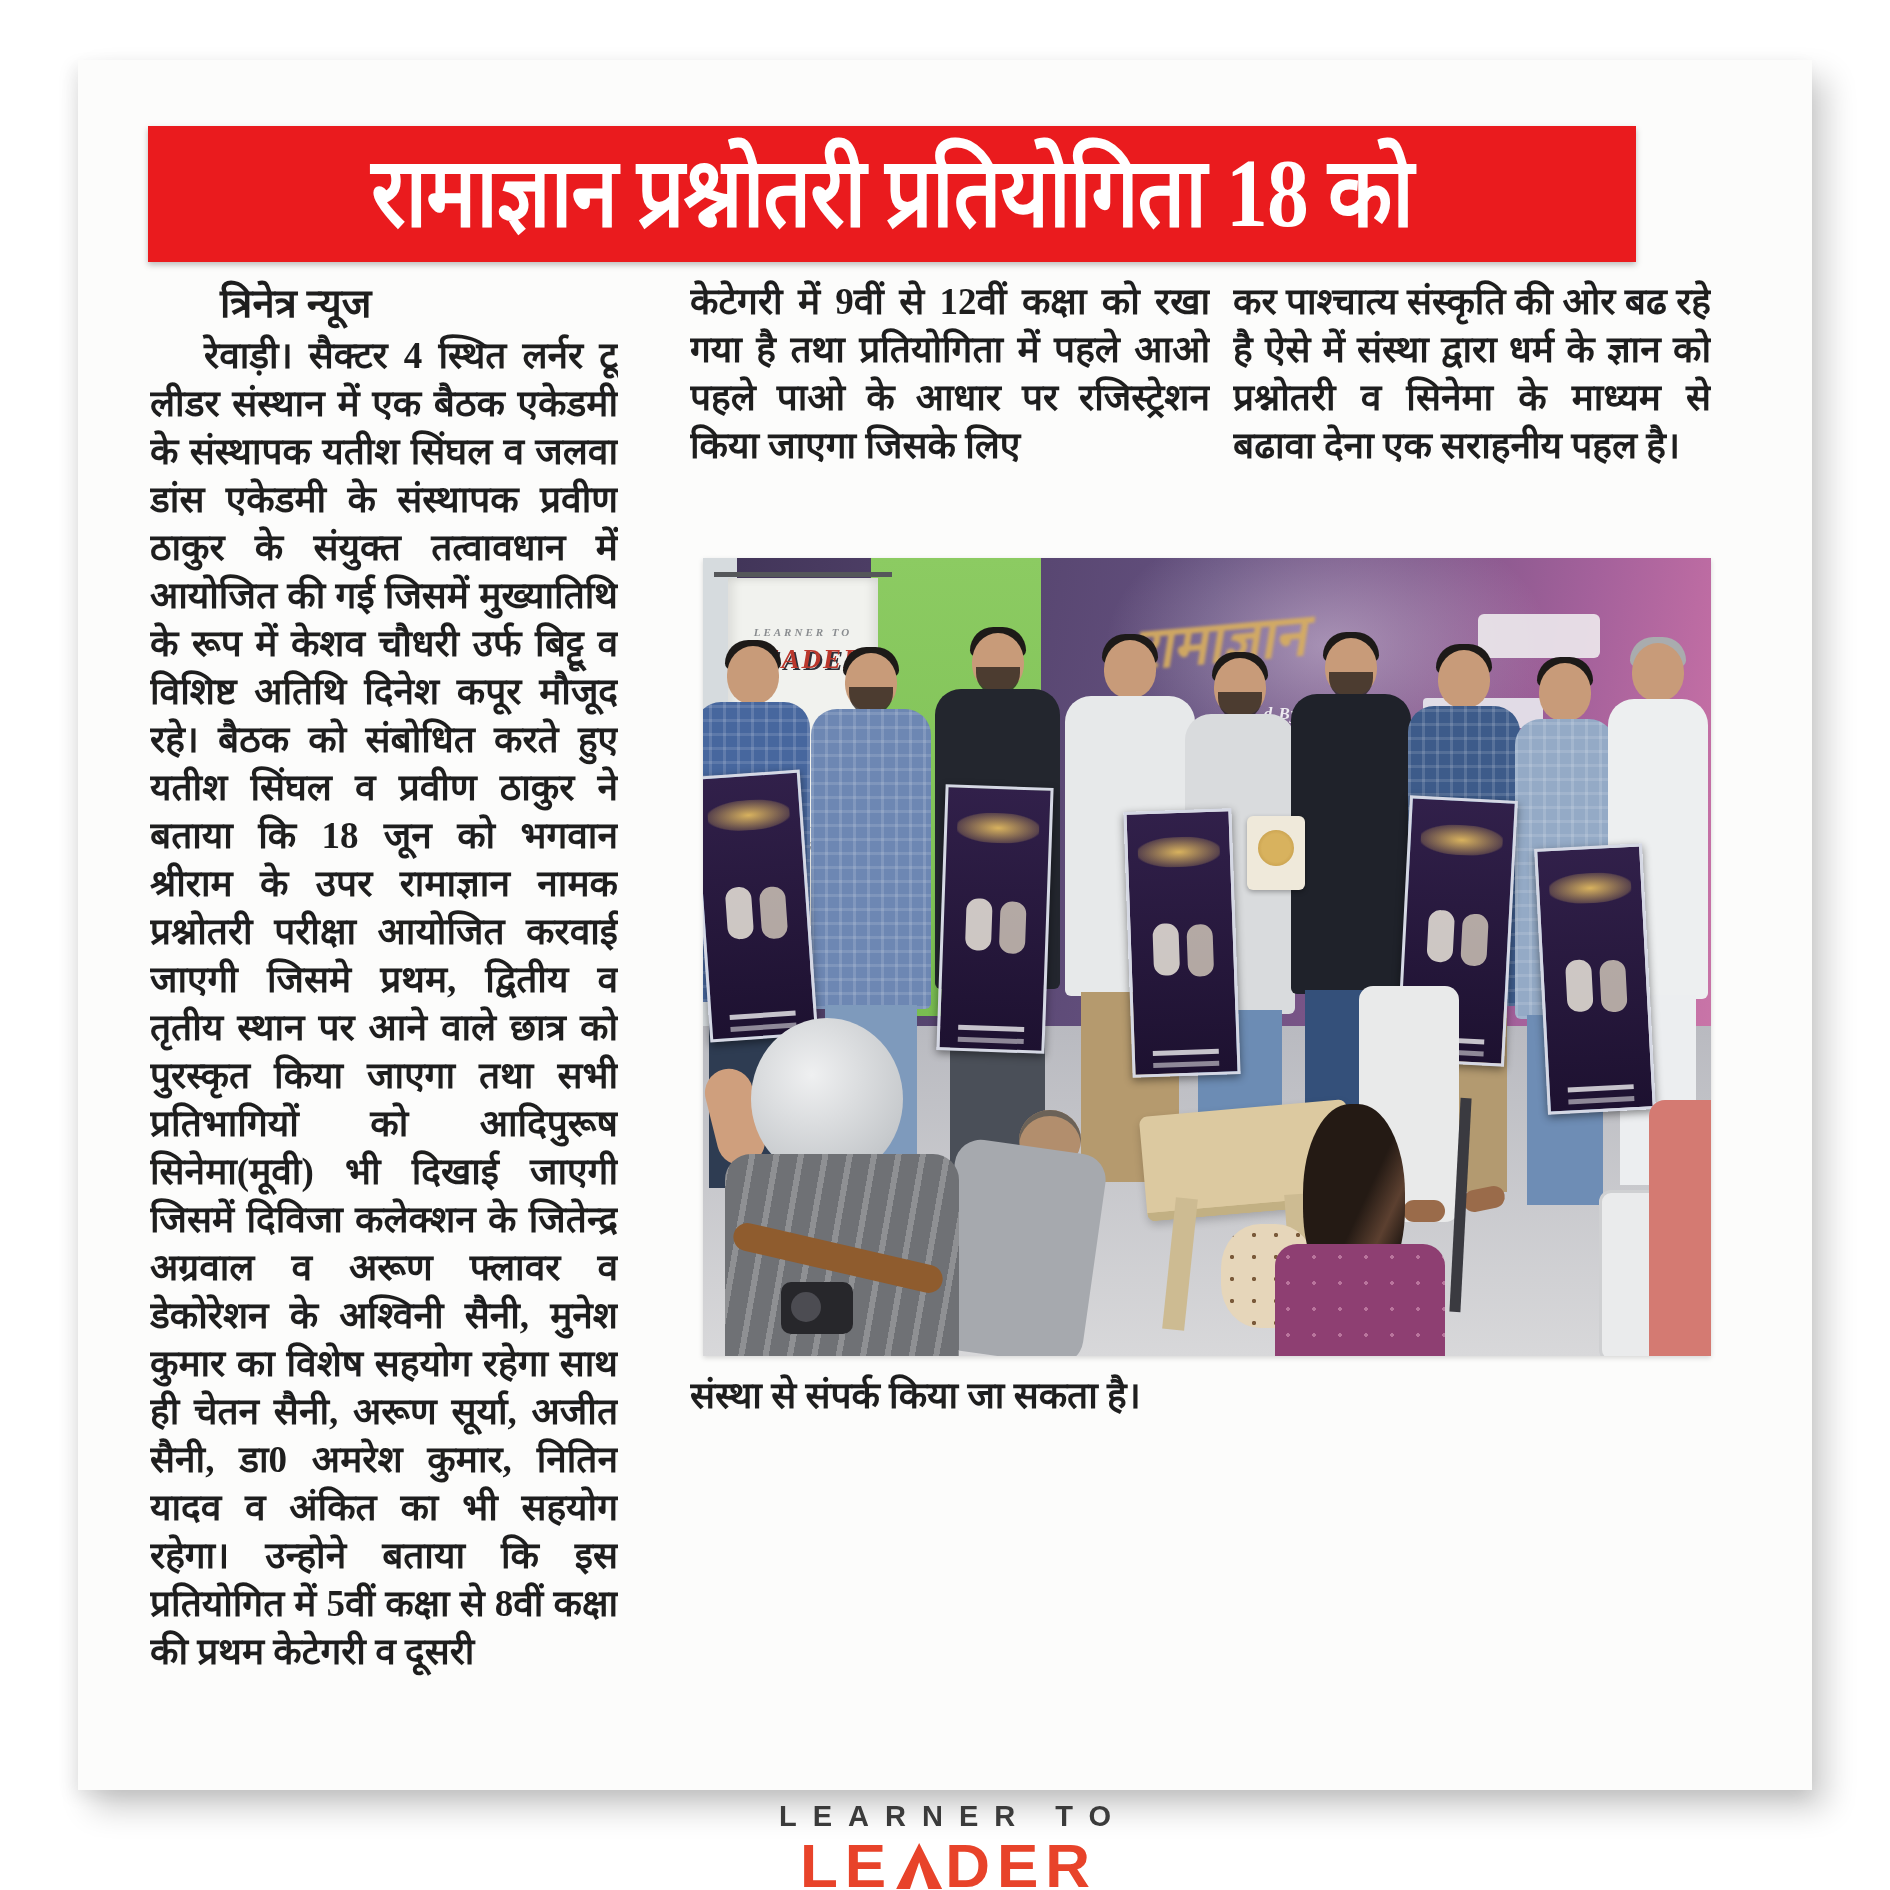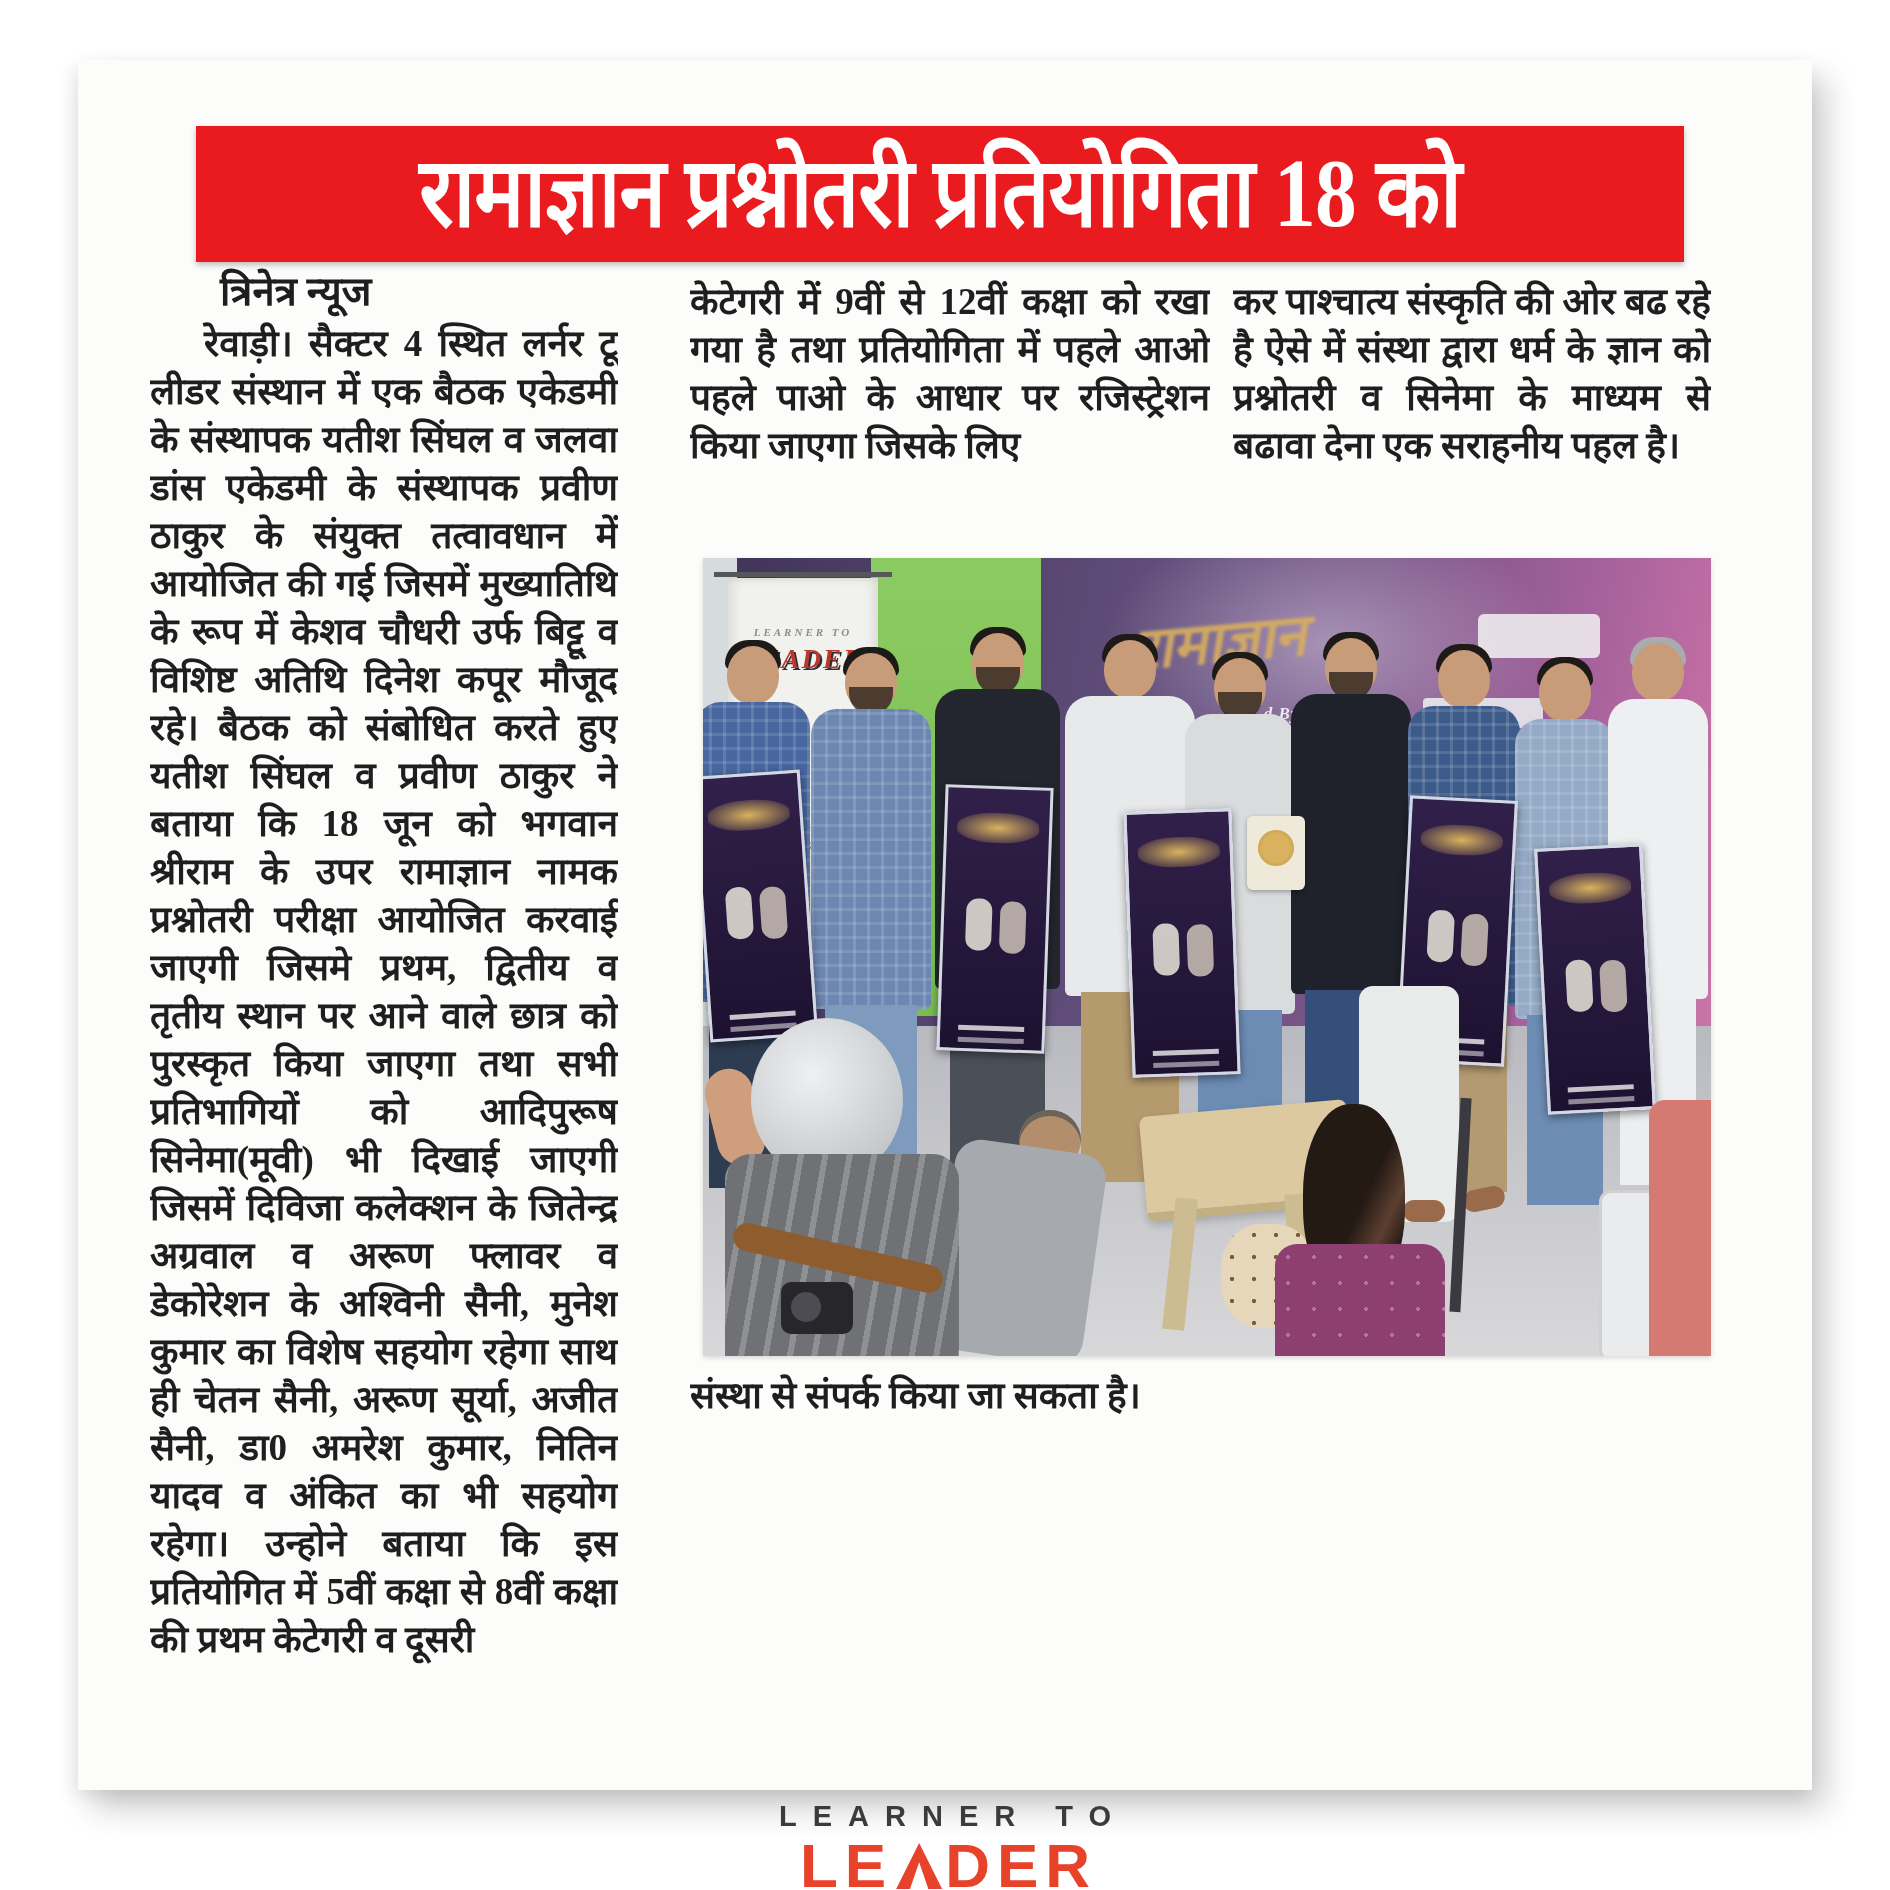--- a/index.html
+++ b/index.html
@@ -10,33 +10,33 @@
   }
   .paper{
     position:absolute;left:78px;top:60px;width:1734px;height:1730px;
     background:#fcfcfb;
     box-shadow:14px 18px 30px rgba(0,0,0,.20), -5px 6px 16px rgba(0,0,0,.08);
   }
   
   .banner{
     position:absolute;left:70px;top:66px;width:1488px;height:136px;
     background:#ea1b1e;display:flex;align-items:center;justify-content:center;
-    overflow:hidden;box-shadow:0 3px 6px rgba(0,0,0,.25);margin-left:48px;
+    overflow:hidden;box-shadow:0 3px 6px rgba(0,0,0,.25);
   }
   .banner span{
     color:#fff;font-weight:700;font-size:90px;line-height:1;white-space:nowrap;
     transform:scaleX(.93) scaleY(1.08);letter-spacing:-1px;
     font-family:"Liberation Serif","DejaVu Sans",sans-serif;
   }
   
   .col{
     position:absolute;color:#1e1e1e;text-align:justify;overflow:hidden;
     font-size:37px;line-height:48px;font-weight:600;
   }
-  .col1{left:72px;top:208px;width:468px;height:1500px;}
+  .col1{left:72px;top:220px;width:468px;height:1500px;}
   .col2top{left:612px;top:218px;width:520px;height:272px;}
   .col3top{left:1155px;top:218px;width:478px;height:272px;}
   .col2bot{left:612px;top:1312px;width:520px;height:410px;}
   .col3bot{left:1155px;top:1312px;width:478px;height:410px;}
   .byline{margin:0 0 4px 70px;font-weight:700;font-size:40px;}
   .para{margin:0;text-indent:54px;}
   .para.noindent{text-indent:0;}
   
   .photo{
     position:absolute;left:625px;top:498px;width:1008px;height:798px;overflow:hidden;

